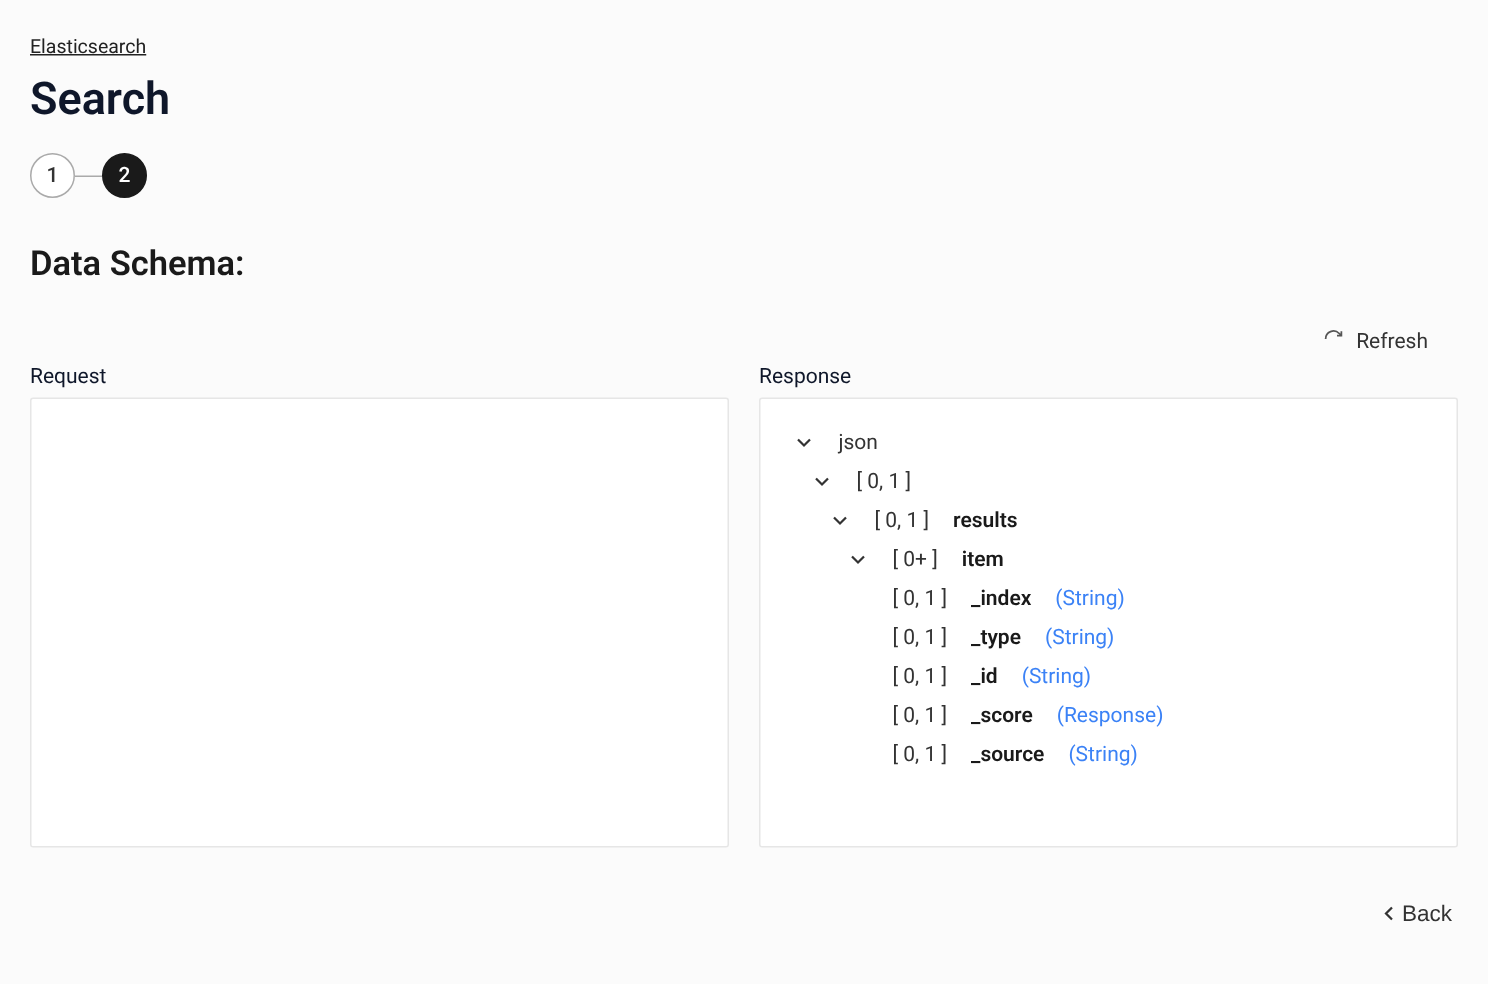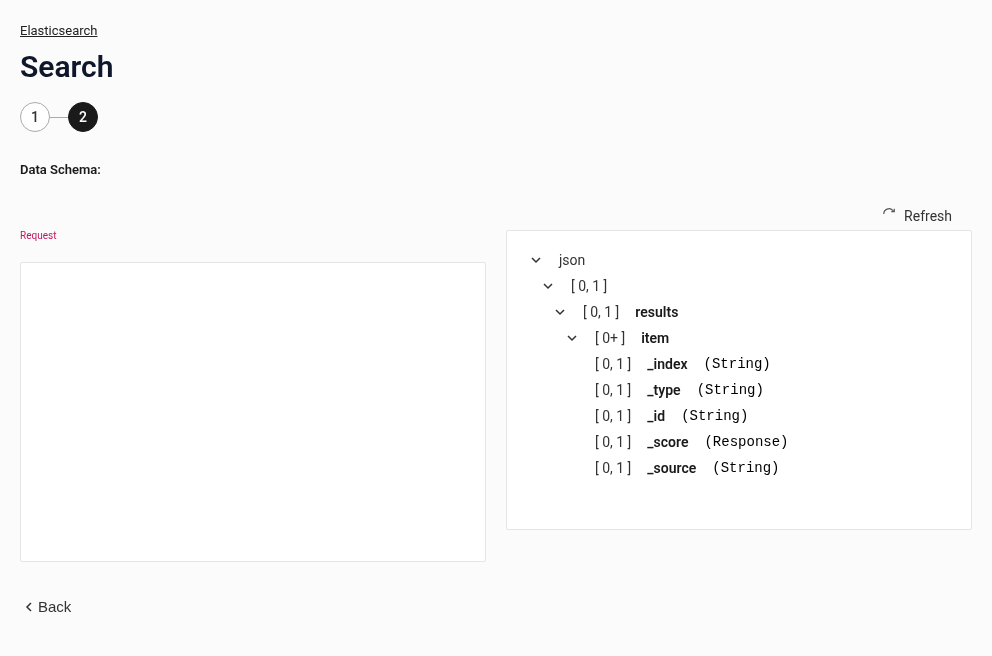--- a/index.html
+++ b/index.html
@@ -54,21 +54,21 @@
     background: #1a1a1a;
     color: #fff;
     border: 1px solid #1a1a1a;
   }
   .step-connector {
     width: 18px;
     height: 1px;
     background: #aaa;
   }
   .section-title {
-    font-size: 13px;
+    font-size: 23px;
     font-weight: 600;
     margin-bottom: 30px;
   }
   .refresh-row {
     display: flex;
     justify-content: flex-end;
     align-items: center;
     margin-bottom: 6px;
     padding-right: 20px;
     text-align: center;
@@ -84,23 +84,23 @@
   .refresh svg { width: 14px; height: 14px; }
   .panels {
     display: flex;
     gap: 20px;
   }
   .panel-col {
     flex: 1;
     min-width: 0;
   }
   .panel-label {
-    font-size: 10px;
-    color: #be185d;
-    margin-bottom: 21px;
+    font-size: 14px;
+    color: #0f172a;
+    margin-bottom: 6px;
   }
   .panel {
     background: #fff;
     border: 1px solid #e6e6e6;
     border-radius: 2px;
     height: 300px;
     padding: 16px 10px;
     overflow: auto;
     font-size: 14px;
   }
@@ -114,31 +114,32 @@
   }
   .tree-toggle {
     width: 14px;
     display: inline-flex;
     justify-content: center;
     cursor: pointer;
   }
   .tree-toggle svg { width: 10px; height: 10px; }
   .card-text { color: #333; }
   .card-key { font-weight: 600; color: #1a1a1a; }
-  .card-type { color: #000000; font-family: Liberation Mono, monospace; }
+  .card-type { color: #3b82f6; }
   .indent-0 { padding-left: 12px; }
   .indent-1 { padding-left: 24px; }
   .indent-2 { padding-left: 36px; }
   .indent-3 { padding-left: 48px; }
   .indent-4 { padding-left: 78px; }
   .footer {
     margin-top: 30px;
     display: flex;
     align-items: flex-end;
     gap: 34px;
+    flex-direction: column;
   }
   .back-btn {
     display: flex;
     align-items: center;
     gap: 4px;
     font-size: 15px;
     color: #333;
     cursor: pointer;
     background: none;
     border: none;
@@ -183,20 +184,21 @@
       <span>Refresh</span>
     </div>
   </div>
 
   <div class="panels">
     <div class="panel-col">
       <div class="panel-label">Request</div>
       <div class="panel"></div>
     </div>
     <div class="panel-col">
+      <div class="panel-label">Response</div>
       <div class="panel">
 
         <div class="tree-row indent-0">
           <span class="tree-toggle">
             <svg viewBox="0 0 10 10">
                 <path d="M1 3 L5 7 L9 3" fill="none" stroke="#333" stroke-width="1.5"></path>
               </svg>
           </span>
           <span class="card-text">json</span>
         </div>

